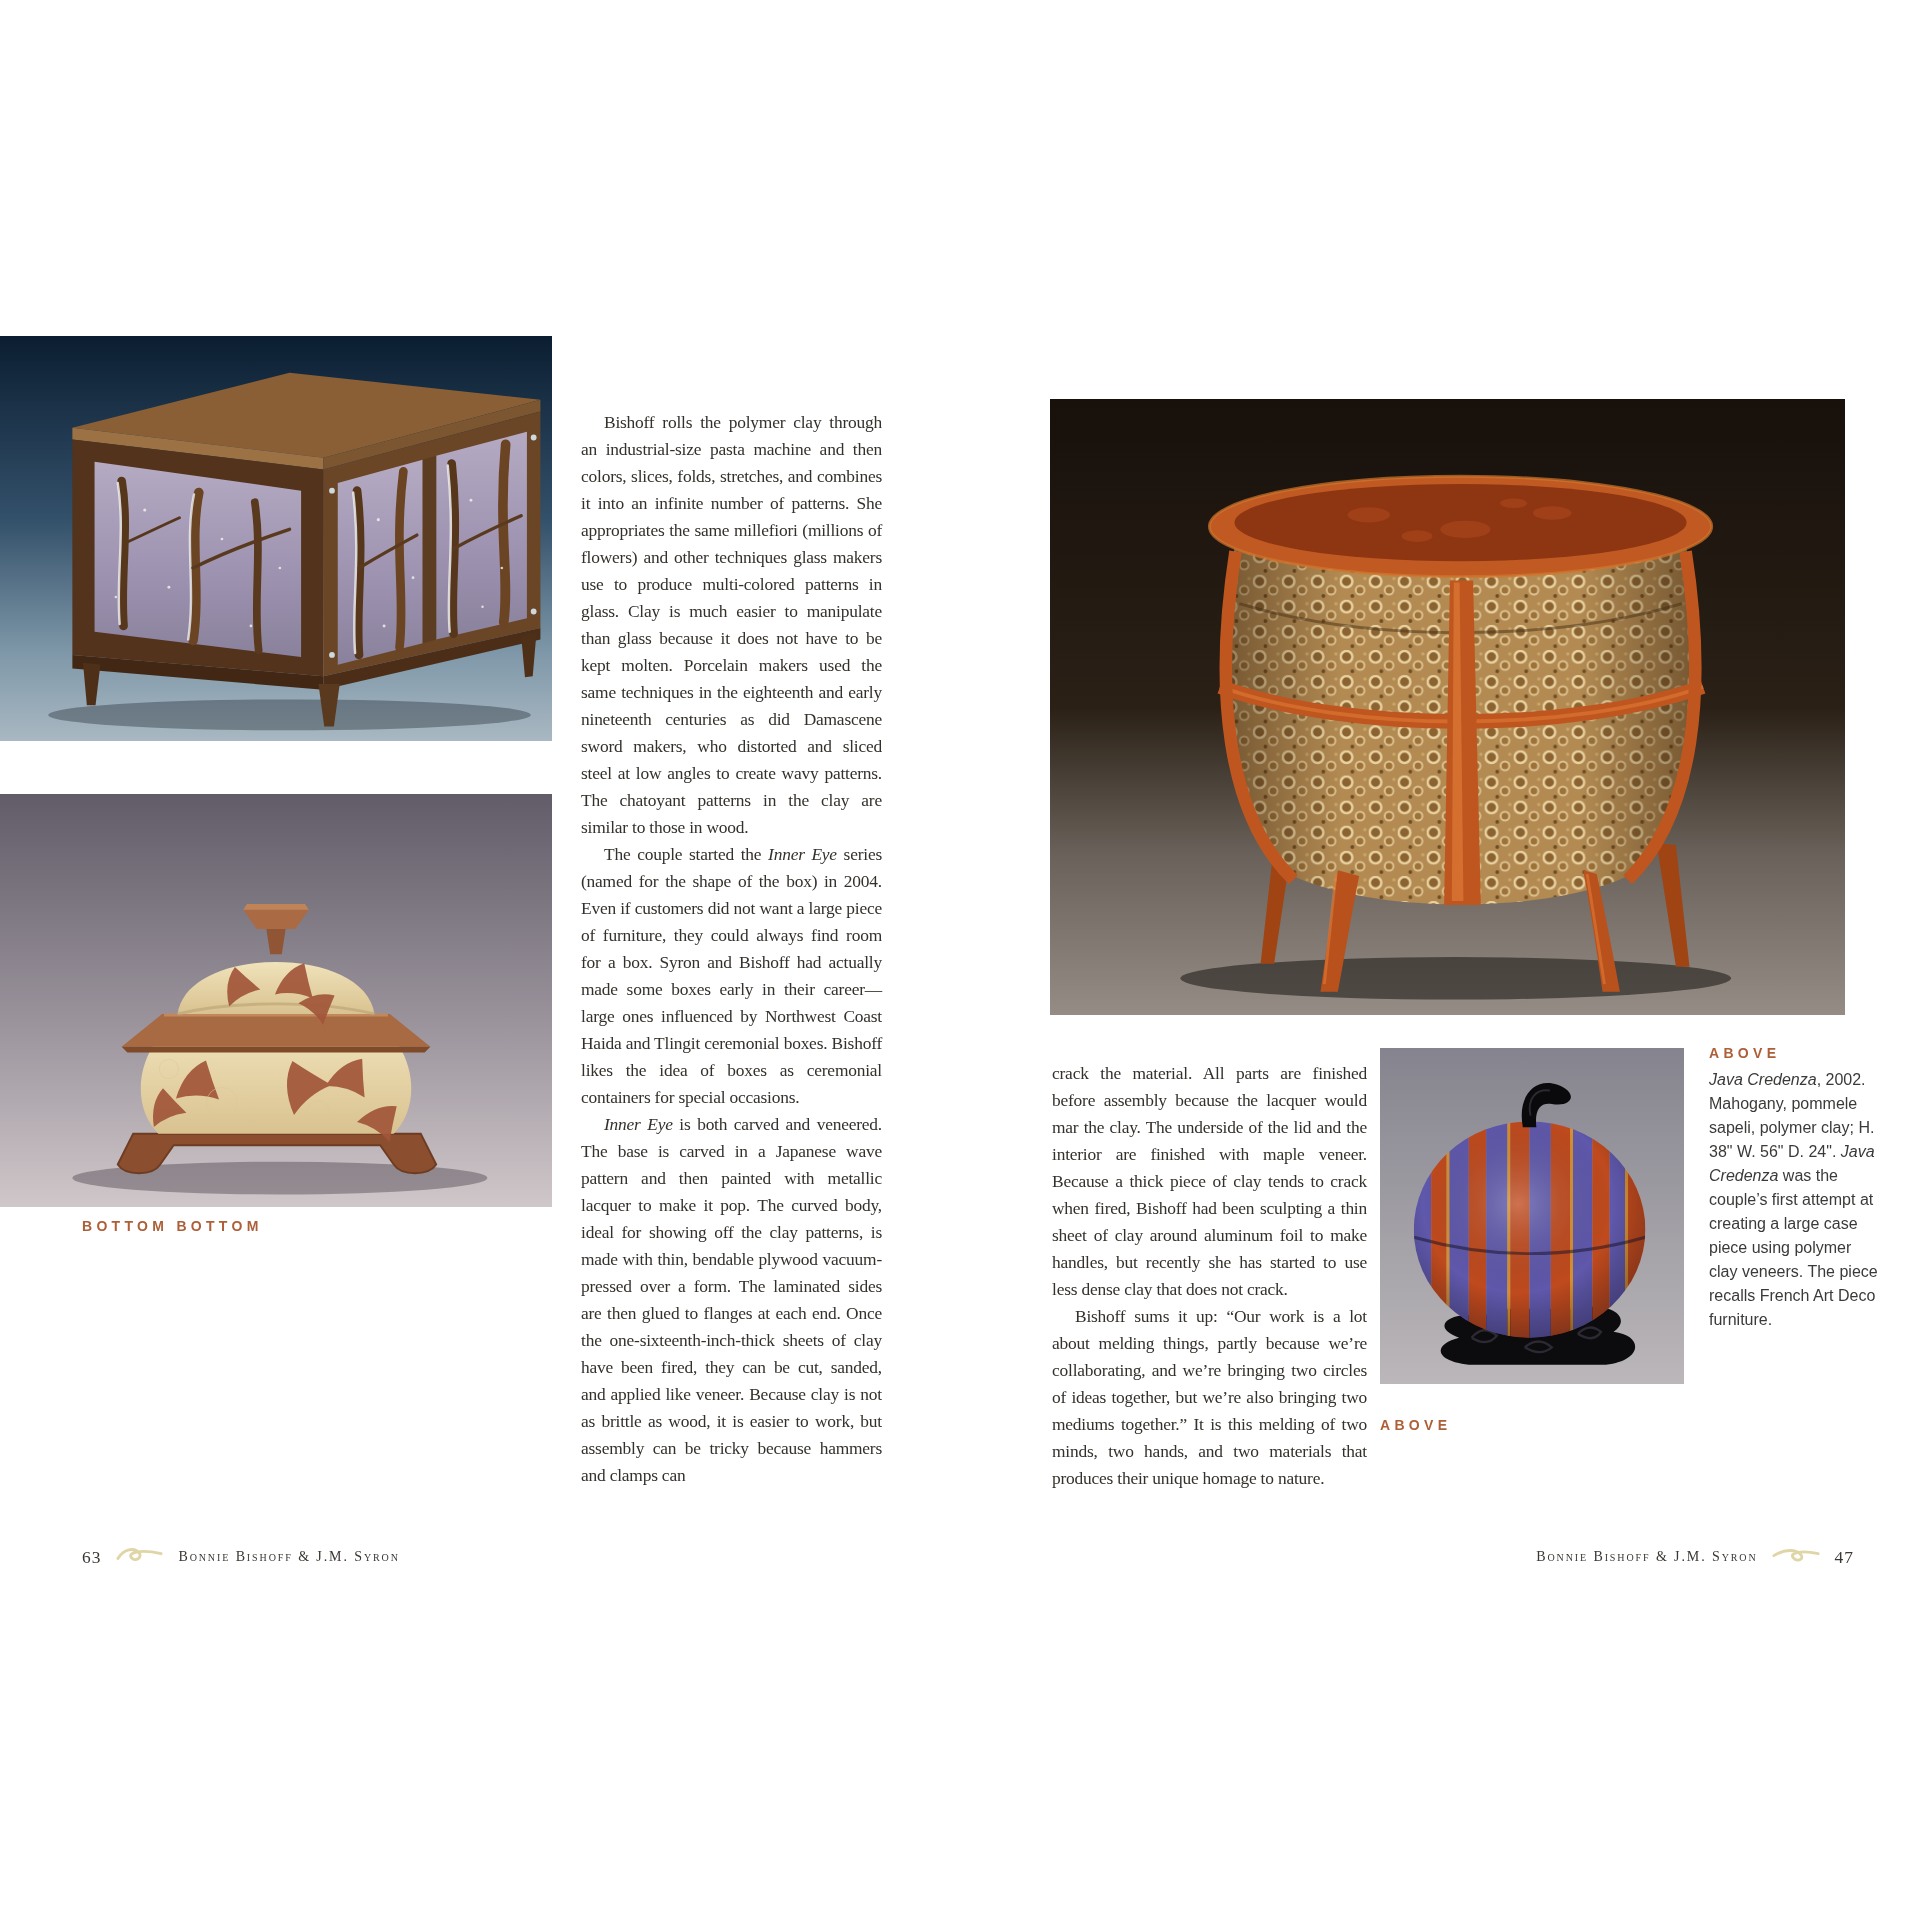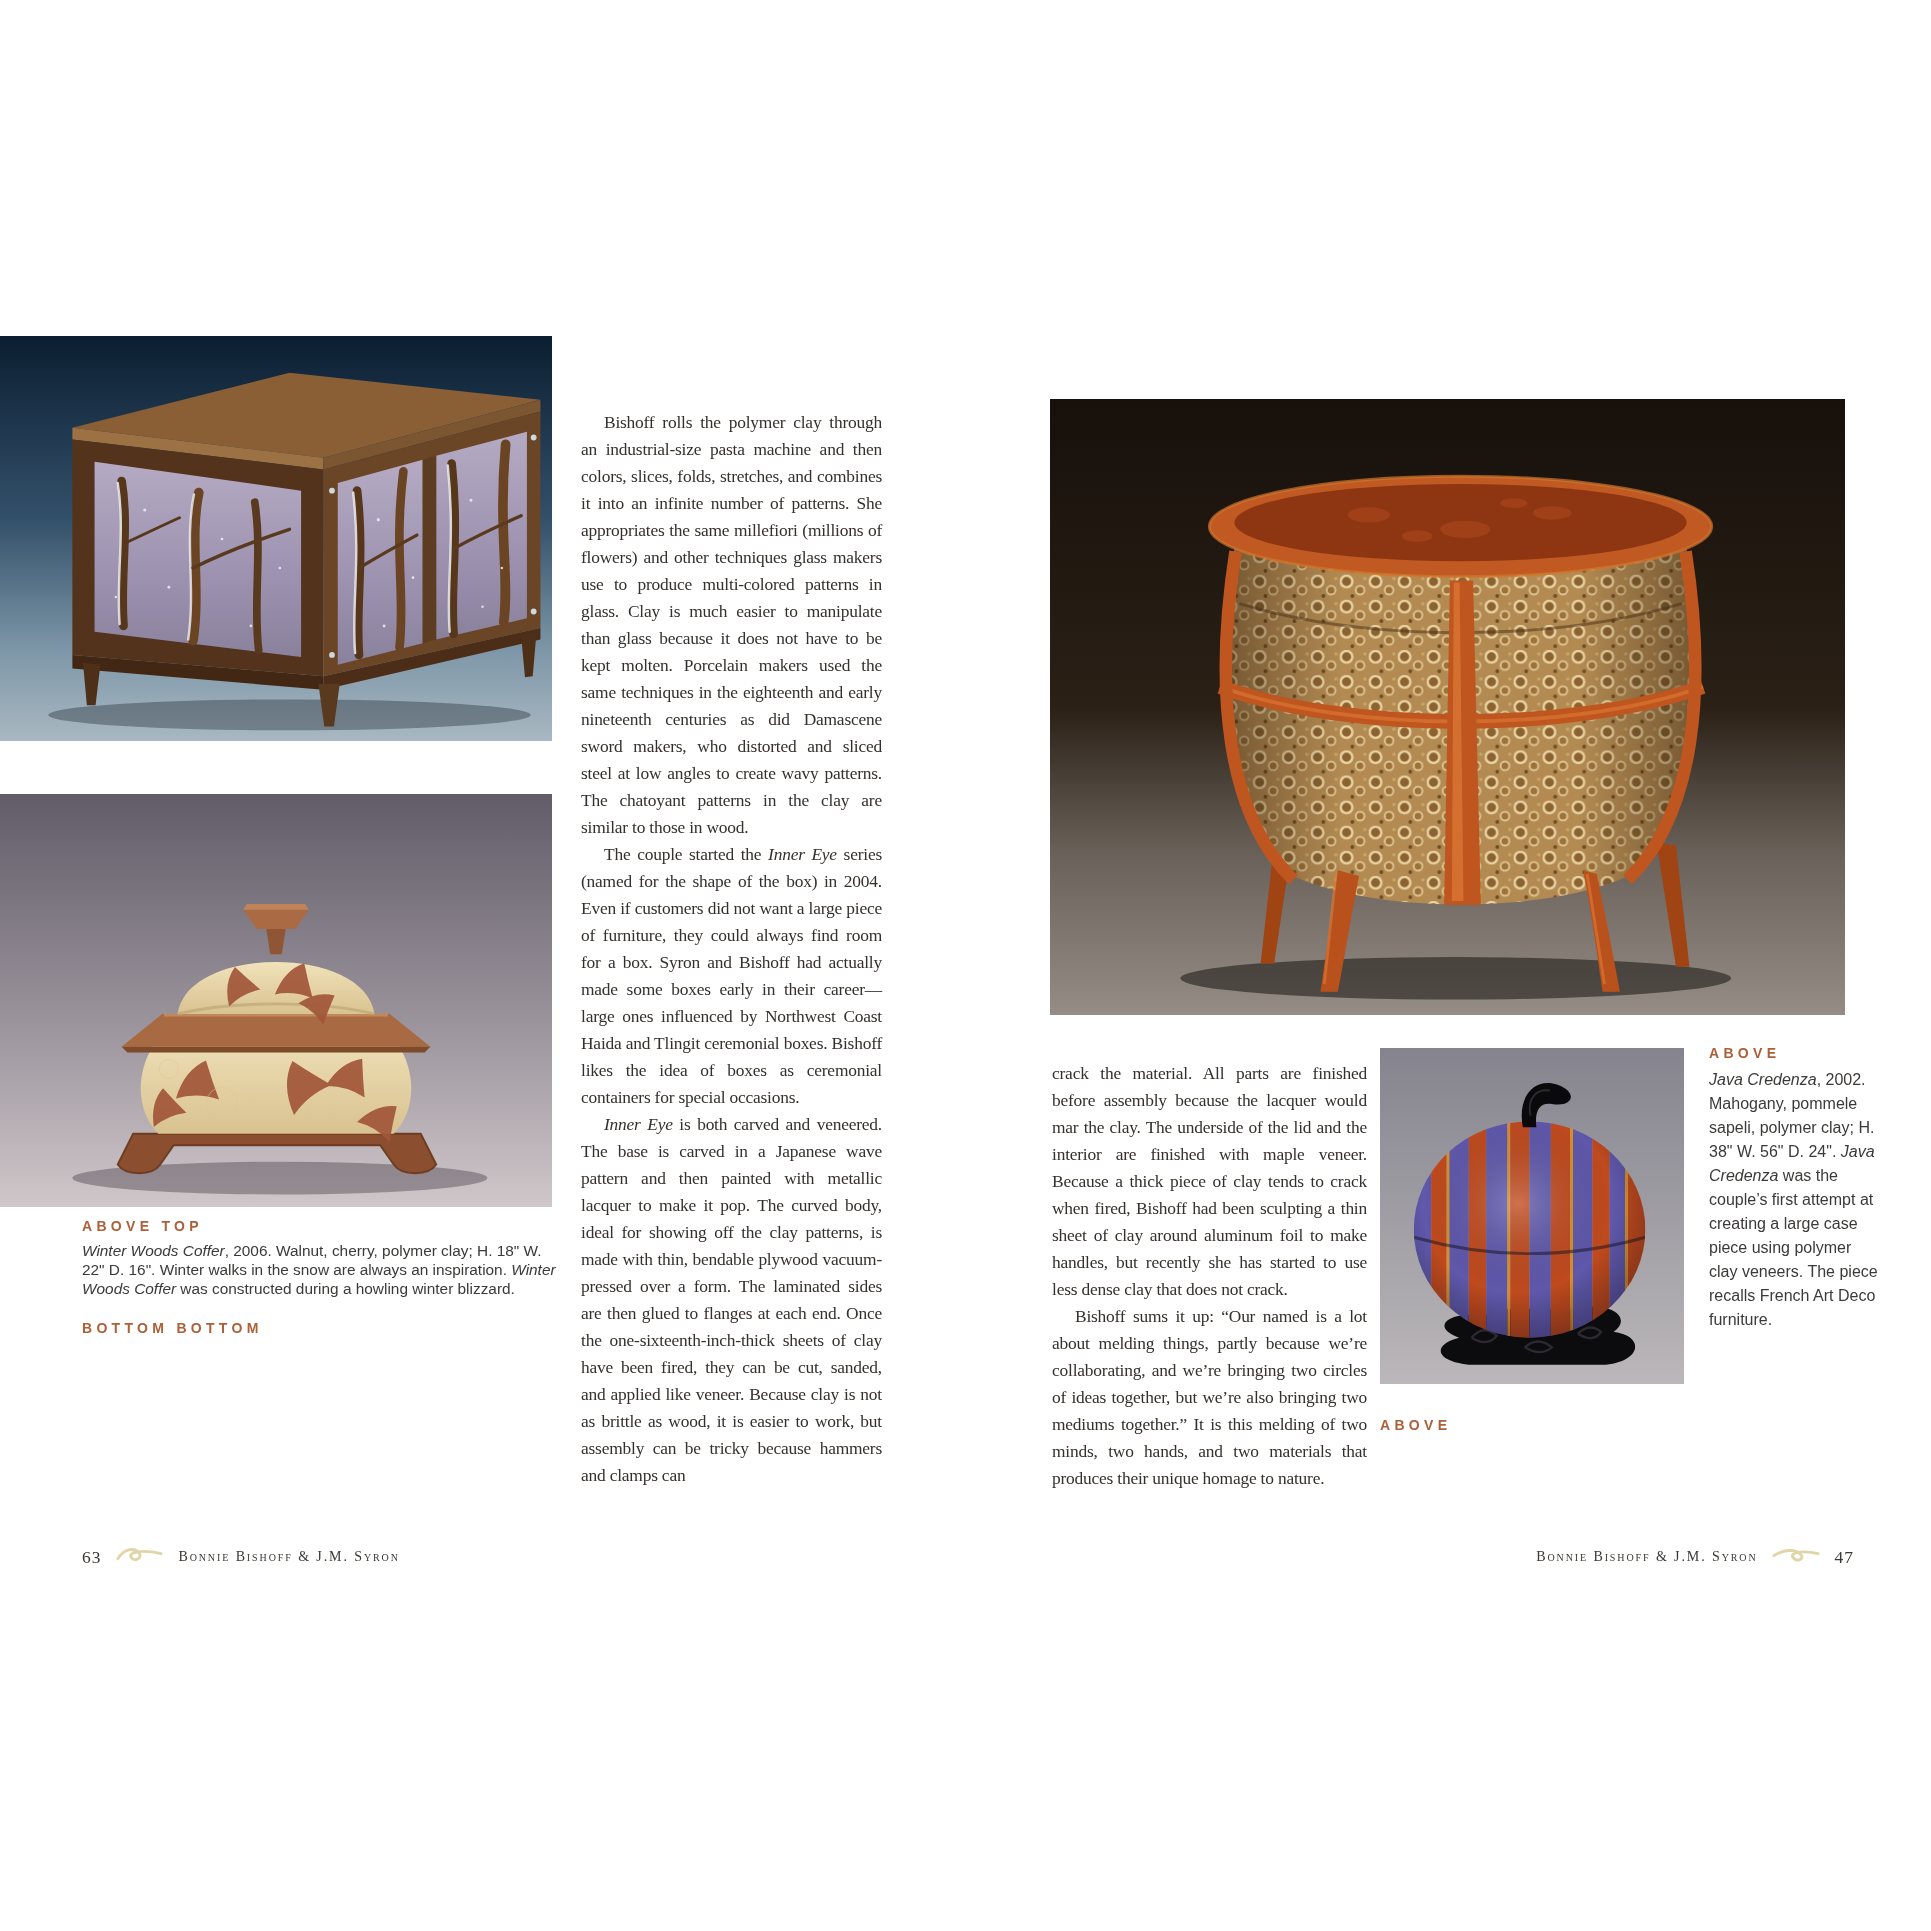--- a/index.html
+++ b/index.html
@@ -170,24 +170,20 @@
     </svg>
   </div>
 
   <div class="bodycol" style="left:581px;top:409px;width:301px;">
     <p>Bishoff rolls the polymer clay through an industrial-size pasta machine and then colors, slices, folds, stretches, and combines it into an infinite number of patterns. She appropriates the same millefiori (millions of flowers) and other techniques glass makers use to produce multi-colored patterns in glass. Clay is much easier to manipulate than glass because it does not have to be kept molten. Porcelain makers used the same techniques in the eighteenth and early nineteenth centuries as did Damascene sword makers, who distorted and sliced steel at low angles to create wavy patterns. The chatoyant patterns in the clay are similar to those in wood.</p>
     <p>The couple started the <i>Inner Eye</i> series (named for the shape of the box) in 2004. Even if customers did not want a large piece of furniture, they could always find room for a box. Syron and Bishoff had actually made some boxes early in their career—large ones influenced by Northwest Coast Haida and Tlingit ceremonial boxes. Bishoff likes the idea of boxes as ceremonial containers for special occasions.</p>
     <p><i>Inner Eye</i> is both carved and veneered. The base is carved in a Japanese wave pattern and then painted with metallic lacquer to make it pop. The curved body, ideal for showing off the clay patterns, is made with thin, bendable plywood vacuum-pressed over a form. The laminated sides are then glued to flanges at each end. Once the one-sixteenth-inch-thick sheets of clay have been fired, they can be cut, sanded, and applied like veneer. Because clay is not as brittle as wood, it is easier to work, but assembly can be tricky because hammers and clamps can</p>
   </div>
 
   <div class="abs" style="left:82px;top:1218px;width:483px;">
-    <div class="capblock">
-      <div class="caphead">ABOVE TOP</div>
-      <div class="captext"><i>Winter Woods Coffer</i>, 2006. Walnut, cherry, polymer clay; H. 18" W. 22" D. 16". Winter walks in the snow are always an inspiration. <i>Winter Woods Coffer</i> was constructed during a howling winter blizzard.</div>
-    </div>
     <div class="capblock">
       <div class="caphead">BOTTOM BOTTOM</div>
     </div>
   </div>
 
   <div class="footer" style="left:82px;top:1545px;">
     <span class="folio">63</span>
     <span class="orn">
       <svg width="50" height="19.3" viewBox="0 0 52 20">
         <path d="M3,14 C9,4 20,2 25,8 C29,13 21,18 17,13 C13,8 26,4 48,9" fill="none" stroke="#e0d5a6" stroke-width="3" stroke-linecap="round"></path>
@@ -305,21 +301,21 @@
         <path d="M35,196 Q155,230 275,196" fill="none" stroke="rgba(20,16,34,0.5)" stroke-width="3"></path>
       </g>
 
       <path d="M148,82 C142,50 160,30 184,38 C206,46 200,62 178,58 C166,56 160,64 162,82 Z" fill="#0a0a0c"></path>
       <path d="M156,70 C152,52 162,42 176,44" fill="none" stroke="#3a3742" stroke-width="2" opacity="0.7"></path>
     </svg>
   </div>
 
   <div class="bodycol" style="left:1052px;top:1060px;width:315px;">
     <p class="noindent">crack the material. All parts are finished before assembly because the lacquer would mar the clay. The underside of the lid and the interior are finished with maple veneer. Because a thick piece of clay tends to crack when fired, Bishoff had been sculpting a thin sheet of clay around aluminum foil to make handles, but recently she has started to use less dense clay that does not crack.</p>
-    <p>Bishoff sums it up: “Our named is a lot about melding things, partly because we’re collaborating, and we’re bringing two circles of ideas together, but we’re also bringing two mediums together.” It is this melding of two minds, two hands, and two materials that produces their unique homage to nature.</p>
+    <p>Bishoff sums it up: “Our work is a lot about melding things, partly because we’re collaborating, and we’re bringing two circles of ideas together, but we’re also bringing two mediums together.” It is this melding of two minds, two hands, and two materials that produces their unique homage to nature.</p>
   </div>
 
   <div class="abs" style="left:1709px;top:1045px;width:172px;">
     <div class="caphead">ABOVE</div>
     <div class="captext loose"><i>Java Credenza</i>, 2002. Mahogany, pommele sapeli, polymer clay; H. 38" W. 56" D. 24". <i>Java Credenza</i> was the couple’s first attempt at creating a large case piece using polymer clay veneers. The piece recalls French Art Deco furniture.</div>
   </div>
 
   <div class="abs" style="left:1380px;top:1417px;width:319px;">
     <div class="caphead">ABOVE</div>
   </div>

